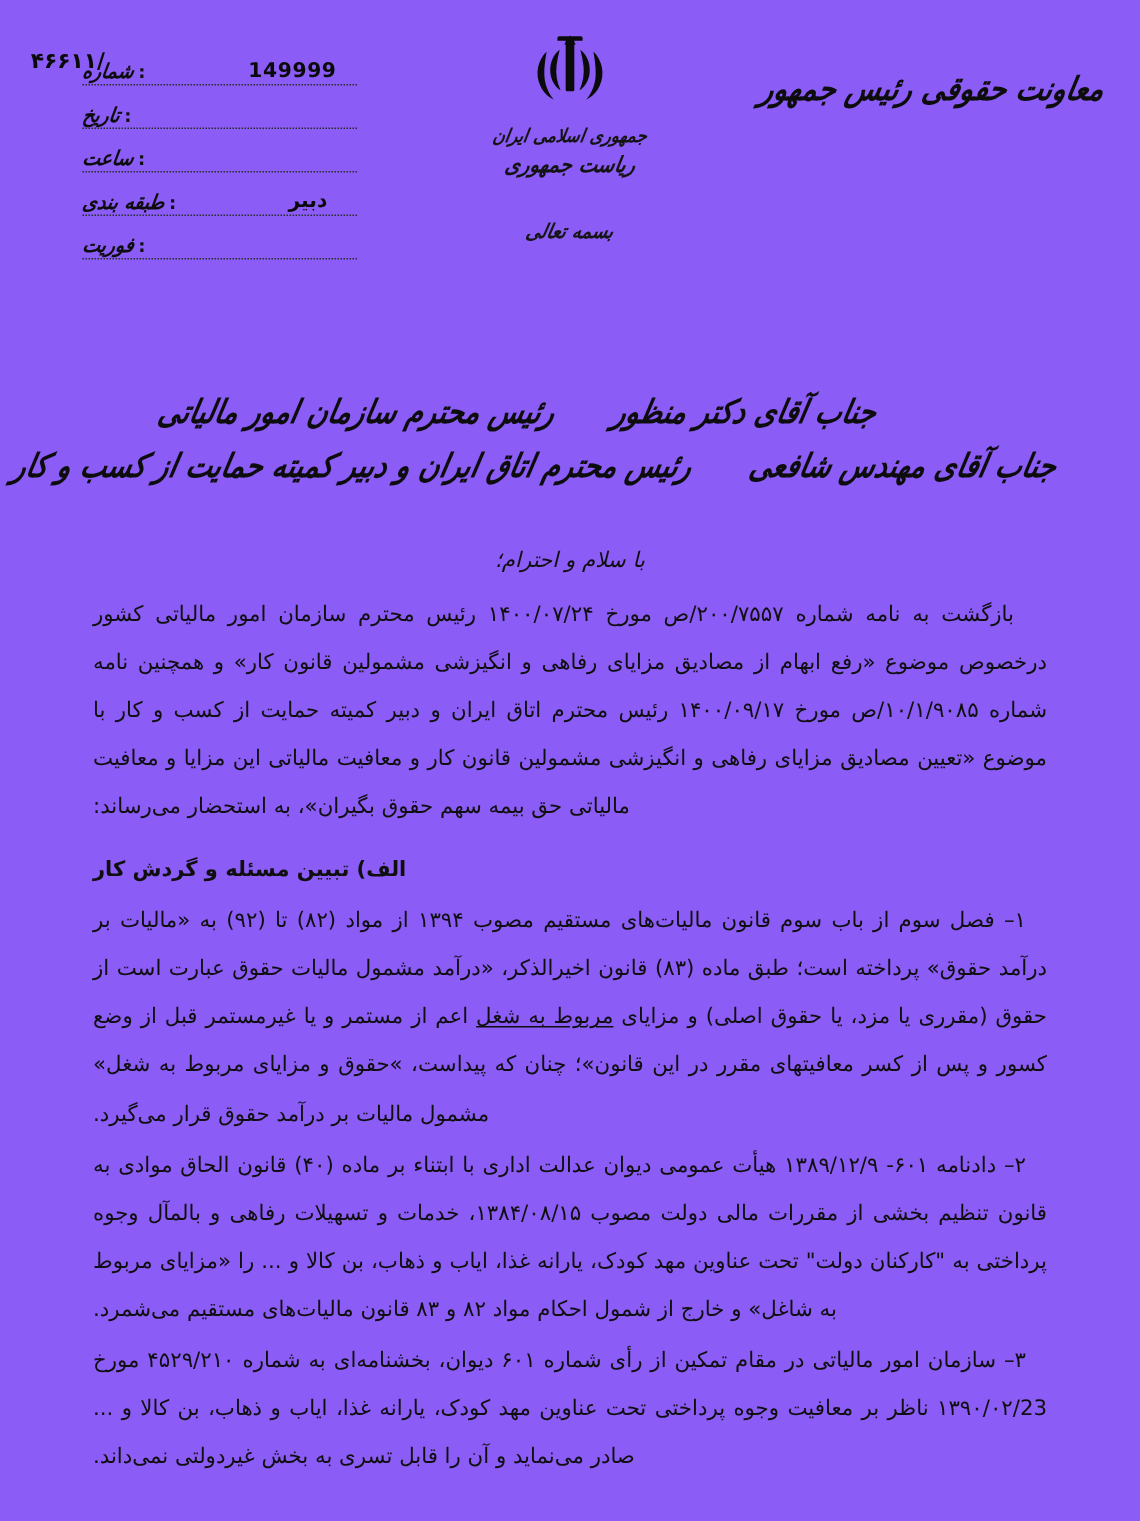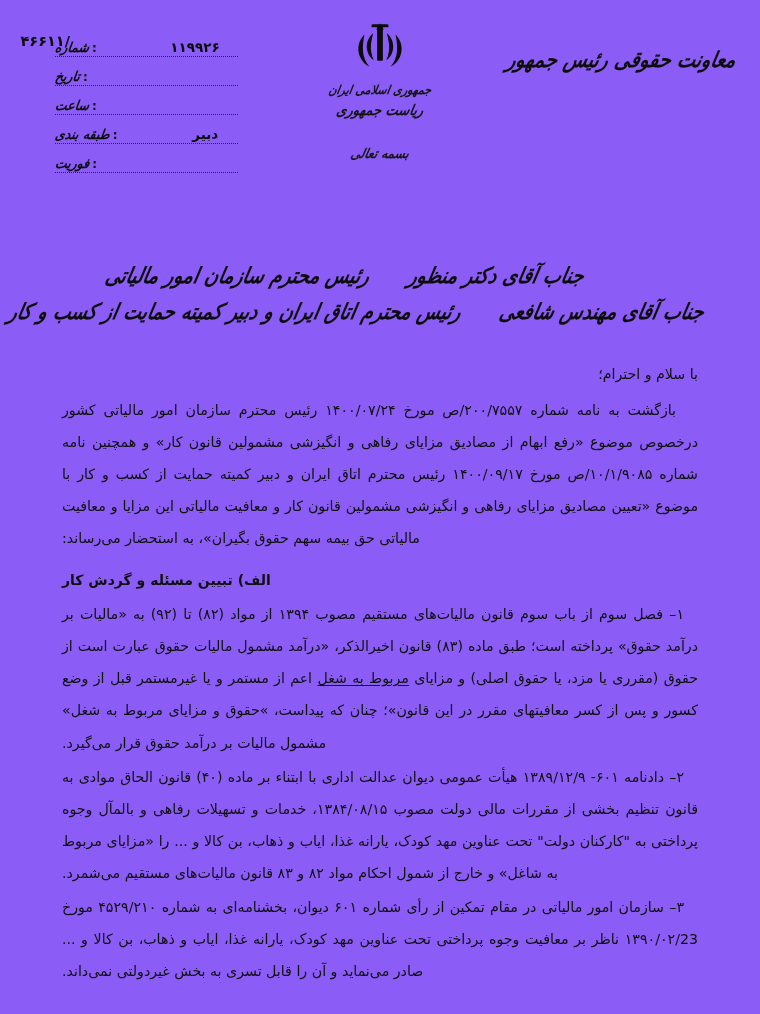--- a/index.html
+++ b/index.html
@@ -183,23 +183,25 @@
     right: 62px;
     left: 62px;
     direction: rtl;
     text-align: justify;
     font-family: "DejaVu Sans", "Liberation Sans", sans-serif;
     font-size: 14.2px;
     line-height: 2.26;
     color: #0f0f0f;
   }
   .salutation {
+    text-align: center;
     font-size: 14.2px;
     margin: 0 0 4px 0;
     font-weight: 500;
+    font-style: italic;
   }
   .para {
     margin: 0 0 3px 0;
     text-align: justify;
     text-align-last: left;
     text-indent: 22px;
   }
   .para:last-child { margin-bottom: 0; }
   .section-head {
     font-weight: 700;
@@ -223,21 +225,21 @@
 
   <div class="header">
 
     <div class="corner-no">۴۶۶۱۱/</div>
 
     <div class="registry">
 
       <div class="reg-row">
         <span class="reg-label">شماره</span>
         <span class="reg-colon">:</span>
-        <span class="reg-value">۱۱۹۹۲۶</span>
+        <span class="reg-value">149999</span>
         <span class="reg-dots"></span>
       </div>
 
       <div class="reg-row">
         <span class="reg-label">تاریخ</span>
         <span class="reg-colon">:</span>
         <span class="reg-dots"></span>
       </div>
 
       <div class="reg-row">

